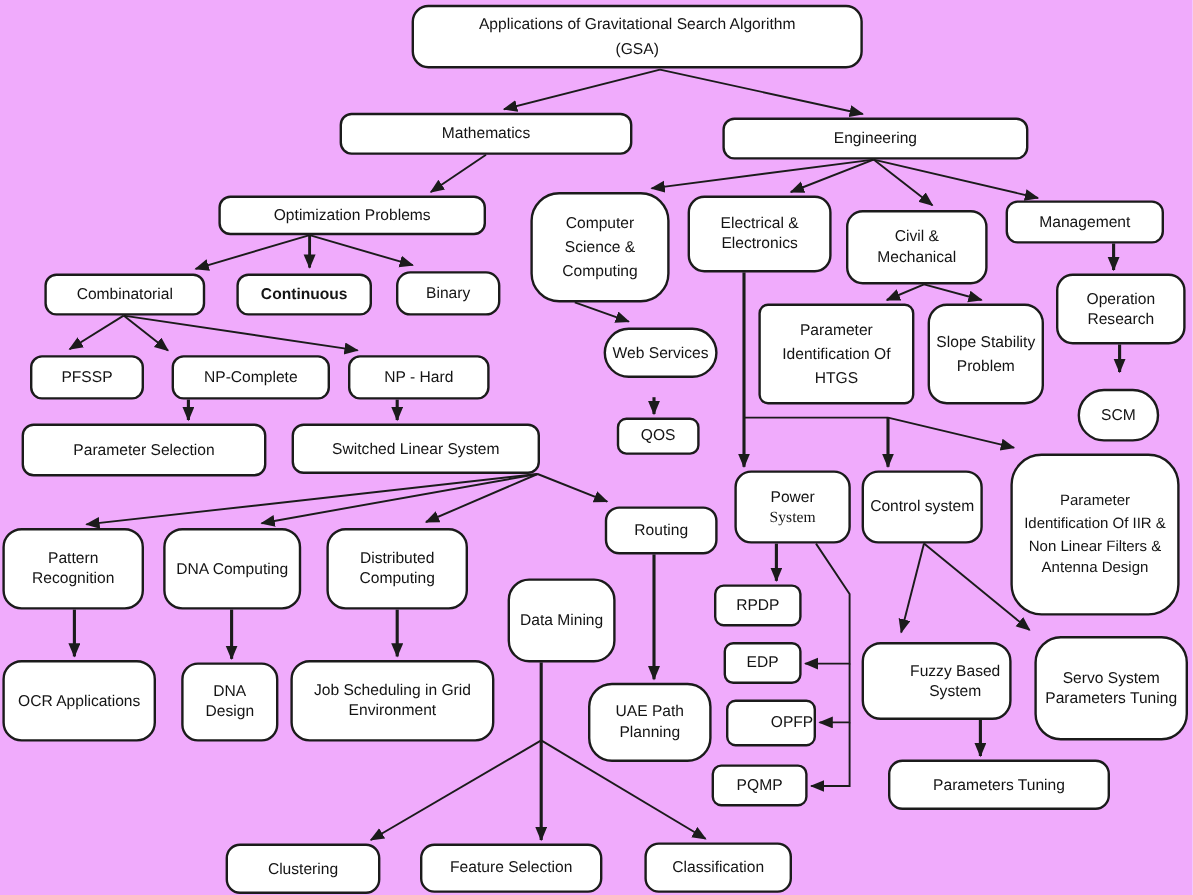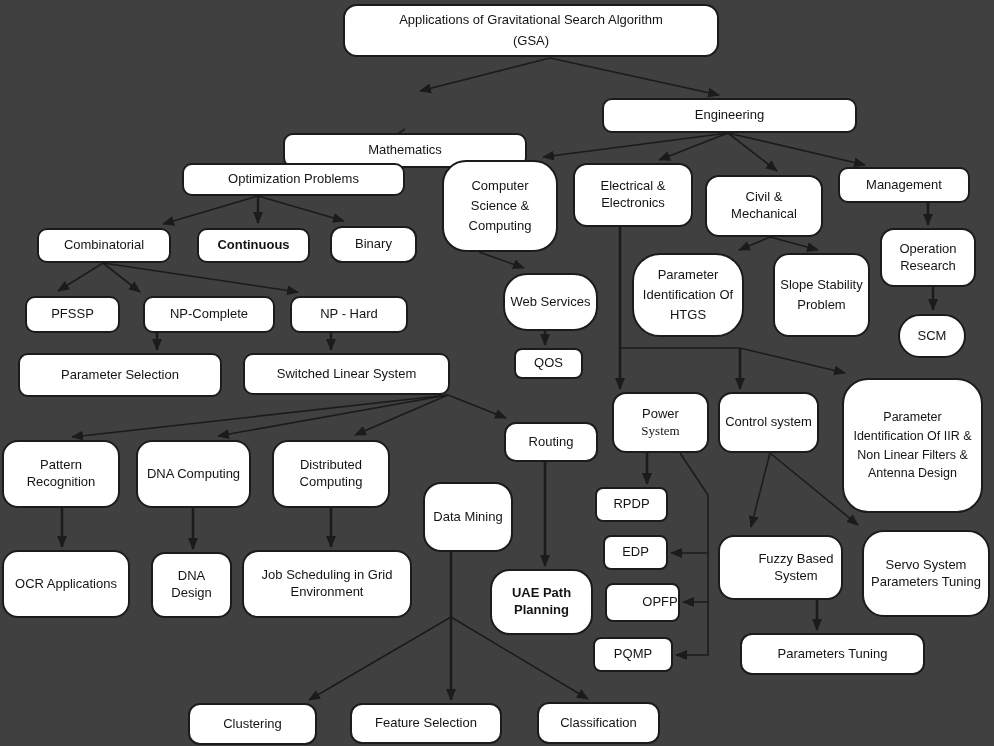--- a/index.html
+++ b/index.html
@@ -1,19 +1,19 @@
 <!DOCTYPE html>
 <html><head>
 <meta charset="utf-8">
 <style>
   html,body{margin:0;padding:0;background:#fff;}
   #canvas{
     position:relative;
     width:994px;height:746px;
-    background:#404040;
+    background:#f0abfc;
     font-family:"Liberation Sans", sans-serif;
     overflow:hidden;
   }
   #edges{position:absolute;left:0;top:0;z-index:1;}
   .node{
     position:absolute;
     z-index:2;
     box-sizing:border-box;
     background:#fff;
     border:2px solid #1b1b1b;
@@ -87,53 +87,53 @@
       <path d="M770,453 L858,525" fill="none" stroke="#1b1b1b" stroke-width="1.6" marker-end="url(#ah)"></path>
       <path d="M817,600 L817,630" fill="none" stroke="#1b1b1b" stroke-width="2.6" marker-end="url(#ah)"></path>
     </svg>
 
   <div class="node" id="n-gsa" style="left: 343px; top: 4px; width: 376px; height: 53px; border-radius: 14px;">
     <div>
       <span class="blk">Applications of Gravitational Search Algorithm</span>
       <span class="blk">(GSA)</span>
     </div>
   </div>
-  <div class="node" id="n-mathematics" style="left: 283px; top: 94px; width: 244px; height: 35px; border-radius: 10px; margin-top: 39px;">Mathematics</div>
+  <div class="node" id="n-mathematics" style="left: 283px; top: 94px; width: 244px; height: 35px; border-radius: 10px;">Mathematics</div>
   <div class="node" id="n-engineering" style="left: 602px; top: 98px; width: 255px; height: 35px; border-radius: 10px;">Engineering</div>
   <div class="node" id="n-optimization" style="left: 182px; top: 163px; width: 223px; height: 33px; border-radius: 10px;">Optimization Problems</div>
   <div class="node" id="n-combinatorial" style="left: 37px; top: 228px; width: 134px; height: 35px; border-radius: 10px;">Combinatorial</div>
   <div class="node" id="n-continuous" style="left: 197px; top: 228px; width: 113px; height: 35px; border-radius: 10px; font-weight: bold;">Continuous</div>
   <div class="node" id="n-binary" style="left: 330px; top: 226px; width: 87px; height: 37px; border-radius: 12px;">Binary</div>
   <div class="node" id="n-pfssp" style="left: 25px; top: 296px; width: 95px; height: 37px; border-radius: 10px;">PFSSP</div>
   <div class="node" id="n-np_complete" style="left: 143px; top: 296px; width: 132px; height: 37px; border-radius: 10px;">NP-Complete</div>
   <div class="node" id="n-np_hard" style="left: 290px; top: 296px; width: 118px; height: 37px; border-radius: 10px;">NP - Hard</div>
   <div class="node" id="n-param_selection" style="left: 18px; top: 353px; width: 204px; height: 44px; border-radius: 10px;">Parameter Selection</div>
   <div class="node" id="n-switched_linear" style="left: 243px; top: 353px; width: 207px; height: 42px; border-radius: 10px;">Switched Linear System</div>
   <div class="node" id="n-pattern_recognition" style="left: 2px; top: 440px; width: 118px; height: 68px; border-radius: 16px;">Pattern Recognition</div>
   <div class="node" id="n-dna_computing" style="left: 136px; top: 440px; width: 115px; height: 68px; border-radius: 16px;">DNA Computing</div>
   <div class="node" id="n-distributed_computing" style="left: 272px; top: 440px; width: 118px; height: 68px; border-radius: 16px;">Distributed Computing</div>
   <div class="node" id="n-ocr_applications" style="left: 2px; top: 550px; width: 128px; height: 68px; border-radius: 16px;">OCR Applications</div>
   <div class="node" id="n-dna_design" style="left: 151px; top: 552px; width: 81px; height: 66px; border-radius: 14px;">DNA Design</div>
   <div class="node" id="n-job_scheduling" style="left: 242px; top: 550px; width: 170px; height: 68px; border-radius: 16px;">Job Scheduling in Grid Environment</div>
   <div class="node" id="n-routing" style="left: 504px; top: 422px; width: 94px; height: 40px; border-radius: 12px;">Routing</div>
   <div class="node" id="n-data_mining" style="left: 423px; top: 482px; width: 90px; height: 70px; border-radius: 18px;">Data Mining</div>
-  <div class="node" id="n-uae_path" style="left: 490px; top: 569px; width: 103px; height: 66px; border-radius: 20px; font-weight: bold;">UAE Path Planning</div>
+  <div class="node" id="n-uae_path" style="left: 490px; top: 569px; width: 103px; height: 66px; border-radius: 20px;">UAE Path Planning</div>
   <div class="node" id="n-clustering" style="left: 188px; top: 703px; width: 129px; height: 42px; border-radius: 12px;">Clustering</div>
   <div class="node" id="n-feature_selection" style="left: 350px; top: 703px; width: 152px; height: 41px; border-radius: 12px;">Feature Selection</div>
   <div class="node" id="n-classification" style="left: 537px; top: 702px; width: 123px; height: 42px; border-radius: 12px;">Classification</div>
   <div class="node" id="n-cs_computing" style="left: 442px; top: 160px; width: 116px; height: 92px; border-radius: 24px;">Computer Science &amp; Computing</div>
-  <div class="node" id="n-web_services" style="left: 503px; top: 273px; width: 95px; height: 58px; border-radius: 24px;">Web Services</div>
+  <div class="node" id="n-web_services" style="left: 503px; top: 273px; width: 95px; height: 42px; border-radius: 24px;">Web Services</div>
   <div class="node" id="n-qos" style="left: 514px; top: 348px; width: 69px; height: 31px; border-radius: 8px;">QOS</div>
   <div class="node" id="n-electrical" style="left: 573px; top: 163px; width: 120px; height: 64px; border-radius: 14px;">Electrical &amp; Electronics</div>
   <div class="node" id="n-civil_mech" style="left: 705px; top: 175px; width: 118px; height: 62px; border-radius: 14px;">Civil &amp; Mechanical</div>
   <div class="node" id="n-management" style="left: 838px; top: 167px; width: 132px; height: 36px; border-radius: 10px;">Management</div>
-  <div class="node" id="n-param_htgs" style="left: 632px; top: 253px; width: 112px; height: 84px; border-radius: 28px;">Parameter Identification Of HTGS</div>
+  <div class="node" id="n-param_htgs" style="left: 632px; top: 253px; width: 130px; height: 84px; border-radius: 8px;">Parameter Identification Of HTGS</div>
   <div class="node" id="n-slope_stability" style="left: 773px; top: 253px; width: 97px; height: 84px; border-radius: 16px;">Slope Stability Problem</div>
-  <div class="node" id="n-operation_research" style="left: 880px; top: 228px; width: 96px; height: 59px; border-radius: 14px;">Operation Research</div>
-  <div class="node" id="n-scm" style="left: 898px; top: 314px; width: 68px; height: 44px; border-radius: 22px;">SCM</div>
+  <div class="node" id="n-operation_research" style="left: 880px; top: 228px; width: 108px; height: 59px; border-radius: 14px;">Operation Research</div>
+  <div class="node" id="n-scm" style="left: 898px; top: 324px; width: 68px; height: 44px; border-radius: 22px;">SCM</div>
   <div class="node" id="n-power_system" style="left: 612px; top: 392px; width: 97px; height: 61px; border-radius: 14px;">
     <div>
       <span class="blk">Power</span>
       <span class="blk serif">System</span>
     </div>
   </div>
   <div class="node" id="n-control_system" style="left: 718px; top: 392px; width: 101px; height: 61px; border-radius: 14px;">Control system</div>
   <div class="node" id="n-param_iir" style="left: 842px; top: 378px; width: 141px; height: 135px; border-radius: 26px;">Parameter Identification Of IIR &amp; Non Linear Filters &amp; Antenna Design</div>
   <div class="node" id="n-rpdp" style="left: 595px; top: 487px; width: 73px; height: 35px; border-radius: 8px;">RPDP</div>
   <div class="node" id="n-edp" style="left: 603px; top: 535px; width: 65px; height: 35px; border-radius: 8px;">EDP</div>

